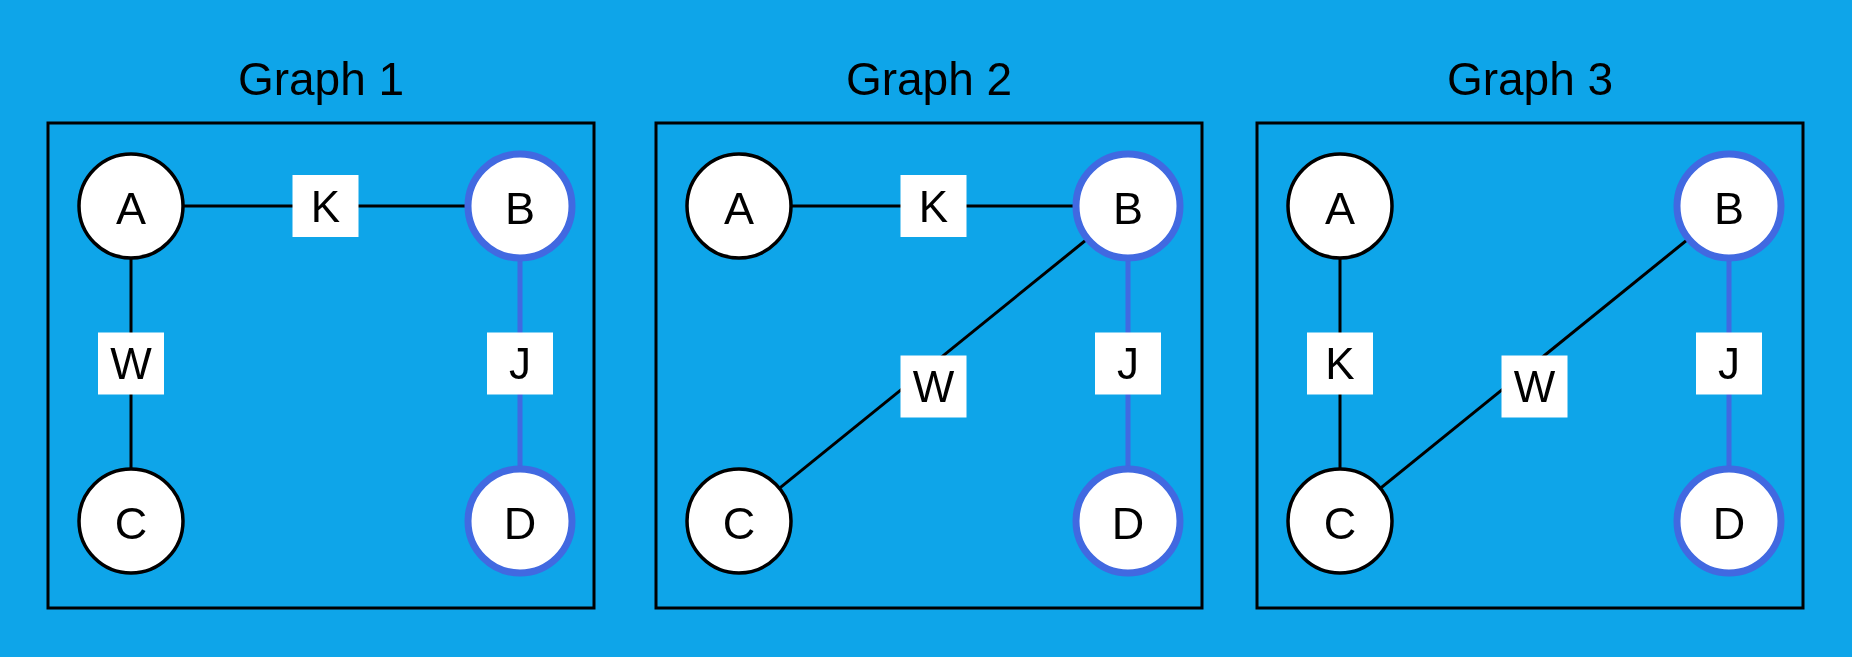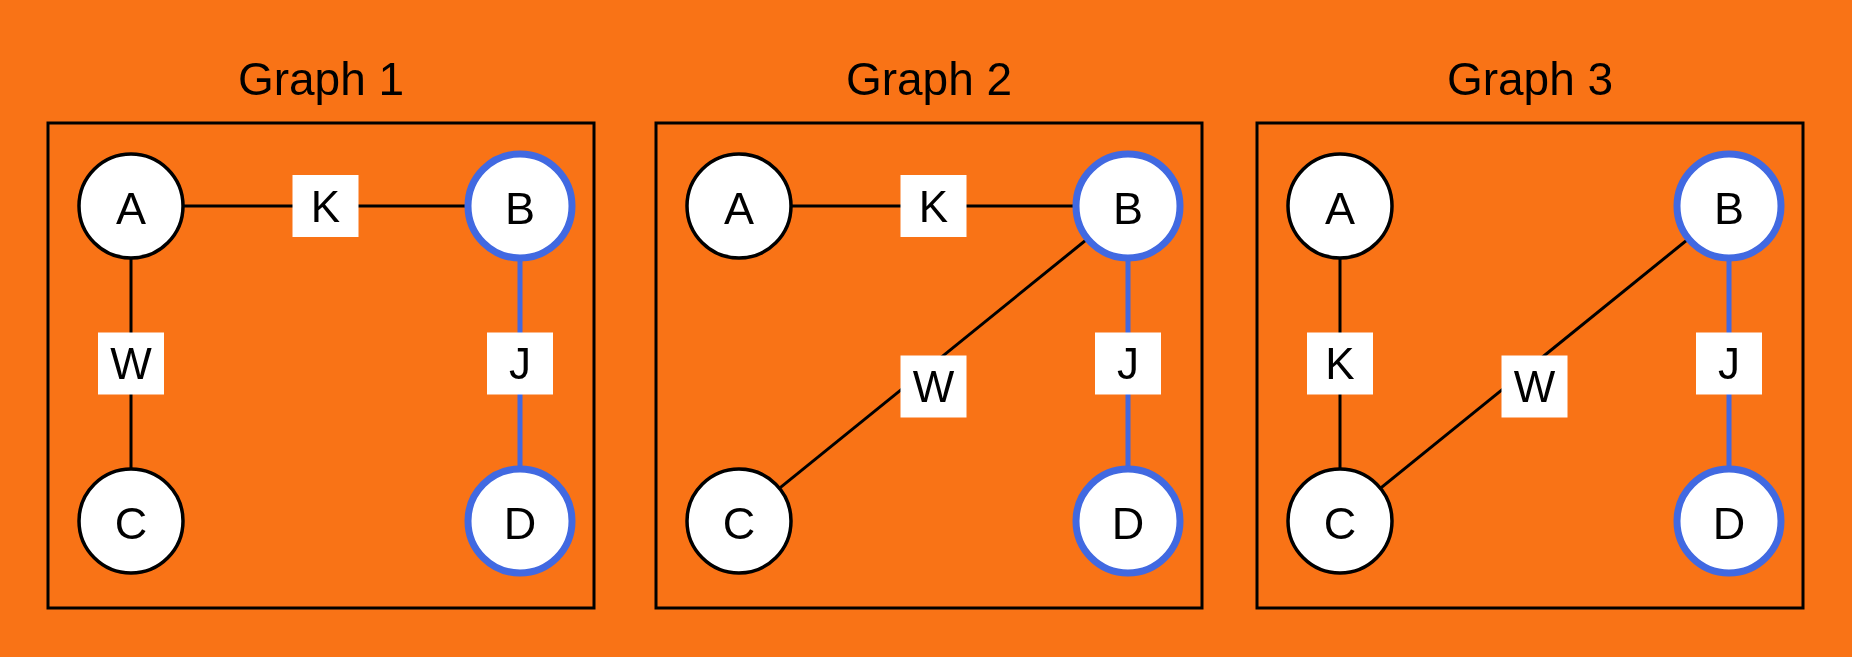--- a/index.html
+++ b/index.html
@@ -1,17 +1,17 @@
 <!DOCTYPE html>
 <html><head>
 <meta charset="utf-8">
 <style>
   html, body { margin: 0; padding: 0; background: #ffffff; }
   .figure-wrap {
-    width: 1852px; height: 657px; position: relative; background: #f97316;
+    width: 1852px; height: 657px; position: relative; background: #0ea5e9;
     font-family: "Liberation Sans", sans-serif;
   }
   svg text {
     font-family: "Liberation Sans", "DejaVu Sans", sans-serif;
     fill: #000000;
   }
   svg .graph-title { font-size: 46px; }
   svg .node-label  { font-size: 45px; }
   svg .edge-label  { font-size: 44px; }
 </style>

